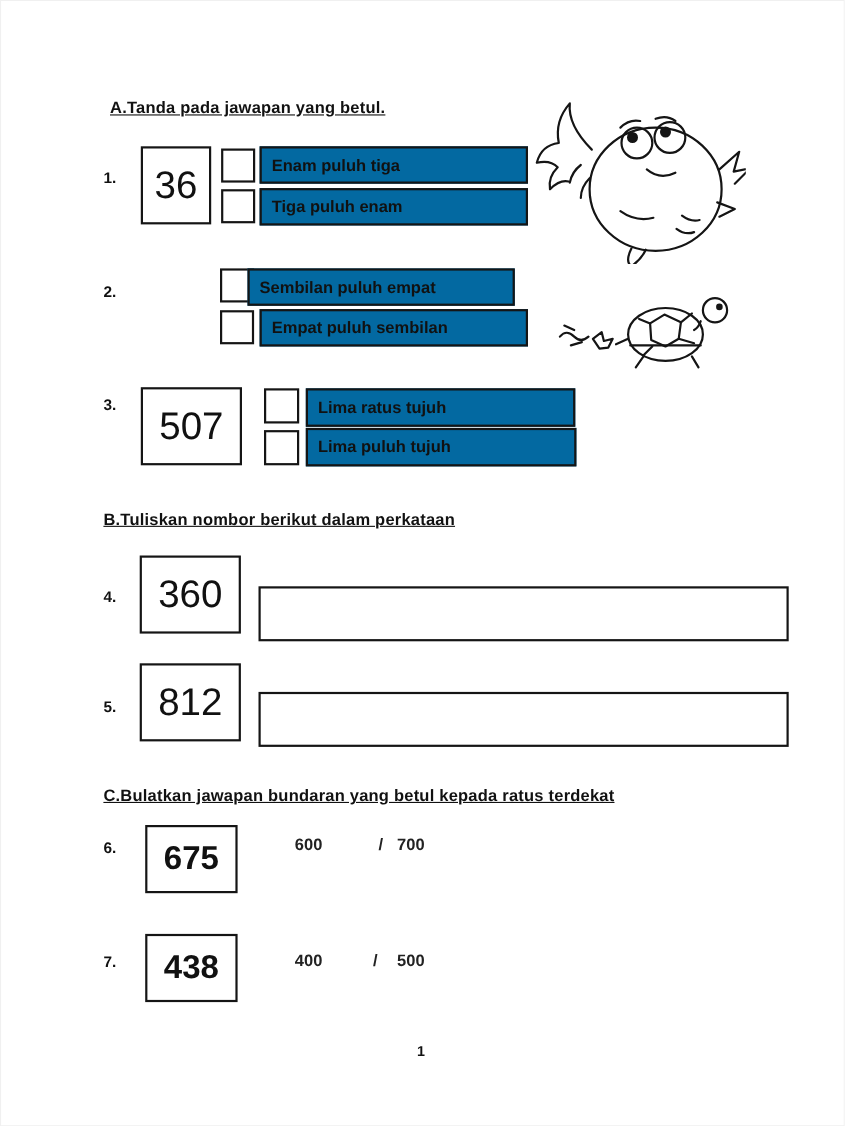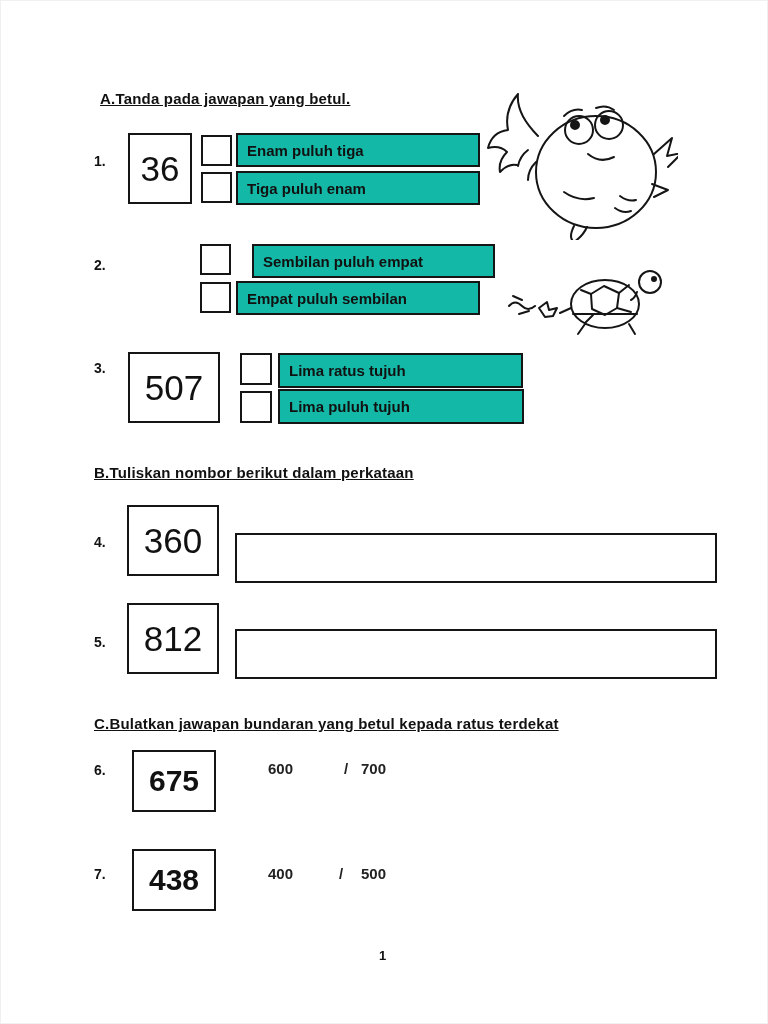--- a/index.html
+++ b/index.html
@@ -33,21 +33,21 @@
   .checkbox {
     position: absolute;
     width: 27px; height: 27px;
     border: 2px solid #151515;
     background: #fff;
     cursor: pointer;
   }
   .optbox {
     position: absolute;
     border: 2px solid #151515;
-    background: #14b8a6;
+    background: #0369a1;
     display: flex; align-items: center;
     padding-left: 9px;
     font-size: 15px; font-weight: 700;
     white-space: nowrap;
   }
   .writebox {
     position: absolute;
     border: 2px solid #151515;
     background: #fff;
     font-size: 15px;
@@ -98,21 +98,21 @@
         <path d="M86 100 q14 10 30 6"></path>
         <path d="M96 134 q-6 12 0 16 q9 -6 13 -15"></path>
         <path d="M142 104 q8 6 16 4 M137 116 q8 6 16 3"></path>
       </g>
     </svg>
   </div>
 
   <div class="qlabel" style="left:94px; top:257px;">2.</div>
   <div class="checkbox" style="left:200px; top:244px;"></div>
   <div class="checkbox" style="left:200px; top:282px;"></div>
-  <div class="optbox" style="left:252px; top:244px; width:230px; height:30px;">
+  <div class="optbox" style="left:225px; top:244px; width:230px; height:30px;">
     <span>Sembilan puluh empat</span>
   </div>
   <div class="optbox" style="left:236px; top:281px; width:231px; height:30px;">
     <span>Empat puluh sembilan</span>
   </div>
 
   <div class="illus" style="left:505px; top:262px; width:170px; height:78px;">
     <svg width="170" height="78" viewBox="0 0 170 78">
       <g fill="none" stroke="#151515" stroke-width="2" stroke-linecap="round" stroke-linejoin="round">
         <path d="M4 44 q6 -7 13 0 q6 6 13 0"></path>

